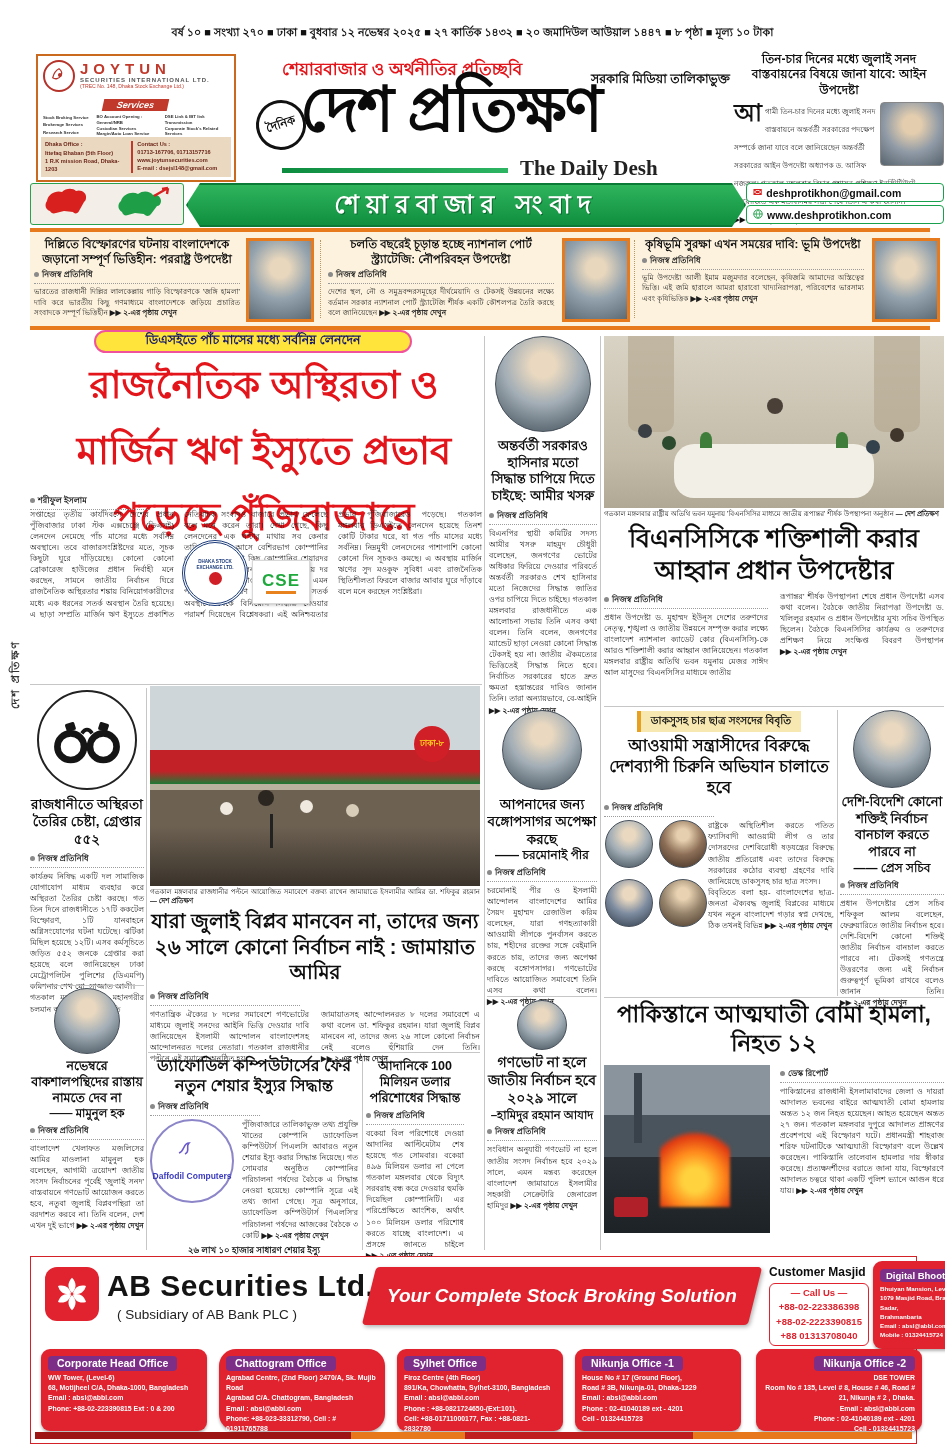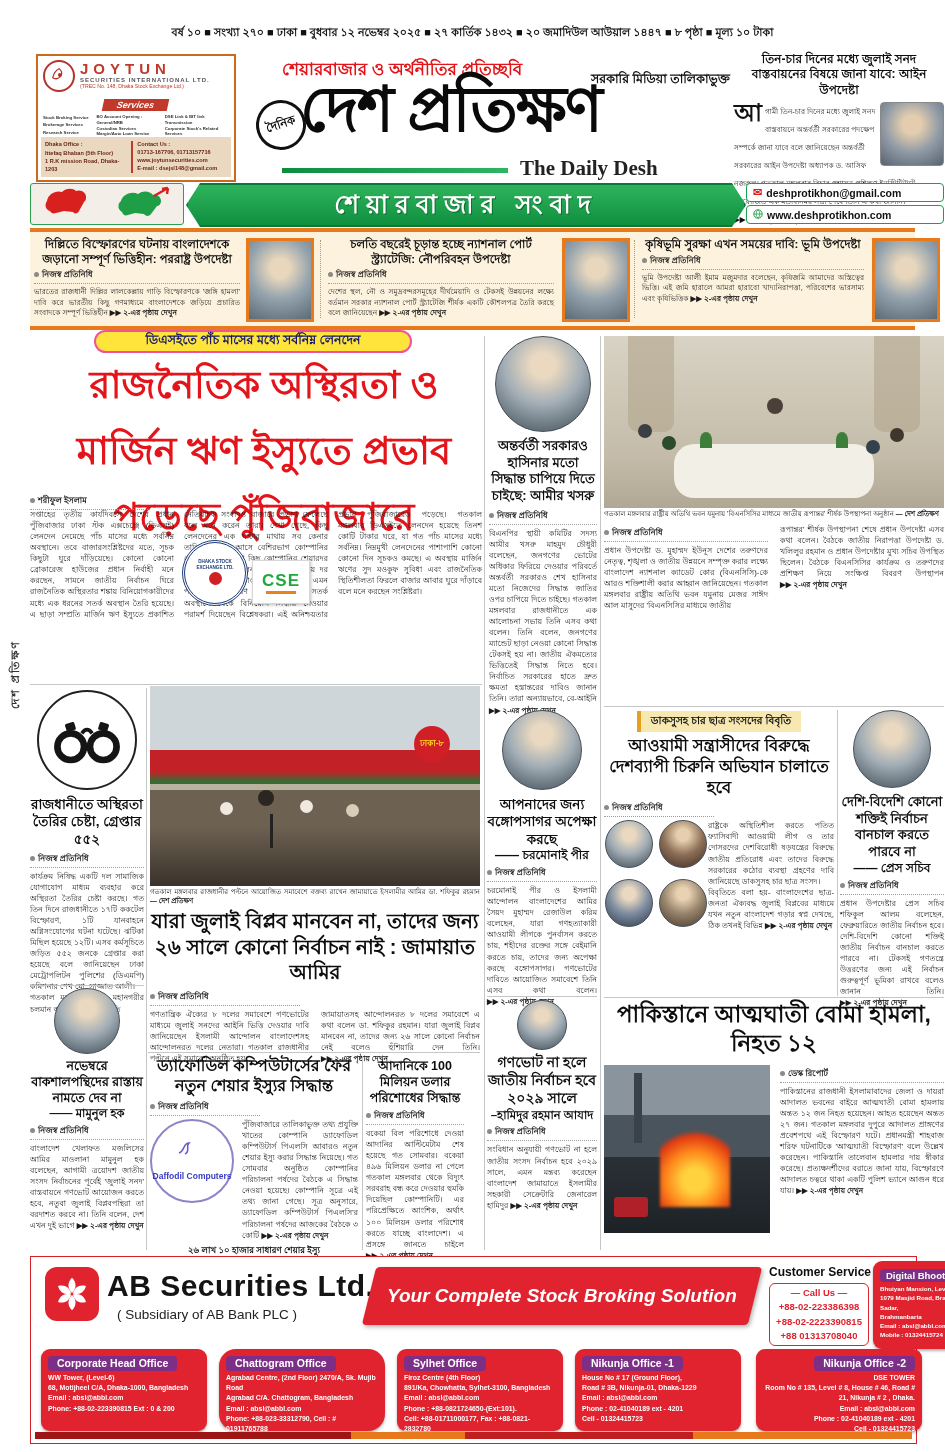--- a/index.html
+++ b/index.html
@@ -31,21 +31,21 @@
   .m-rule{background:linear-gradient(90deg,#0d8c3f,#2db563);}
   .m-eng{font-family:"Liberation Serif",serif;font-size:21px;font-weight:600;color:#222;}
   
   .banner-bar{background:linear-gradient(#2fb45c,#0f8f3f);border:2px solid #0b7a36;
               display:flex;align-items:flex-start;justify-content:center;
               clip-path:polygon(2.5% 0,97.5% 0,100% 50%,97.5% 100%,2.5% 100%,0 50%);}
   .banner-title{color:#fff;font-size:25px;font-weight:700;letter-spacing:7px;text-shadow:1px 1px 0 #0a6a2e;}
   .contact-box{border:1.5px solid #18a04c;border-radius:4px;height:17px;display:flex;align-items:center;
                gap:4px;padding:0 6px;font-size:10.5px;font-weight:700;color:#111;background:#fff;margin-bottom:3px;}
   
-  .strip{background:#fdf2dd;border-top:4px solid #e87a1e;border-bottom:4px solid #e87a1e;}
+  .strip{background:#fdf2dd;border-top:4px solid #e87a1e;border-bottom:4px solid #e87a1e;padding-left:15px;}
   .strip-hl{font-size:11.5px;}
   .strip-photo{border:3px solid #e87a1e;background:radial-gradient(circle at 50% 35%,#e8d7bd 0 16%,#93a2ad 52%,#5c6a74);}
   .dotline{position:absolute;border-left:1px dotted #b9995f;top:8px;bottom:8px;}
   
   .kicker{background:#ffe43c;border:2px solid #f0539b;border-radius:12px;color:#14196b;
           font-weight:700;font-size:12.5px;text-align:center;line-height:17px;}
   .lead-hl{font-size:38px;line-height:66px;font-weight:700;color:#e4151a;text-align:center;}
   
   .dse{position:absolute;width:60px;height:60px;border:3px double #1a3a7a;border-radius:50%;background:#fff;
        display:flex;flex-direction:column;align-items:center;justify-content:center;text-align:center;}
@@ -252,20 +252,21 @@
       <div style="position:absolute;left:70px;right:70px;bottom:10px;height:54px;background:#f2efe6;border-radius:20px;"></div>
       <div style="position:absolute;left:96px;top:96px;width:12px;height:16px;background:#3f7d3a;border-radius:50% 50% 0 0;"></div>
       <div style="position:absolute;right:96px;top:96px;width:12px;height:16px;background:#3f7d3a;border-radius:50% 50% 0 0;"></div>
       <div style="position:absolute;left:34px;top:88px;width:14px;height:14px;border-radius:50%;background:#3a3f45;"></div>
       <div style="position:absolute;left:58px;top:100px;width:14px;height:14px;border-radius:50%;background:#2c4a2e;"></div>
       <div style="position:absolute;right:40px;top:92px;width:14px;height:14px;border-radius:50%;background:#41362c;"></div>
       <div style="position:absolute;right:64px;top:104px;width:14px;height:14px;border-radius:50%;background:#33414d;"></div>
       <div style="position:absolute;left:163px;top:62px;width:16px;height:16px;border-radius:50%;background:#4a4038;"></div>
     </div>
     <div class="cap" style="margin-top:2px;"><span>গতকাল মঙ্গলবার রাষ্ট্রীয় অতিথি ভবন যমুনায় 'বিএনসিসির মাধ্যমে জাতীয় রূপান্তর' শীর্ষক উপস্থাপনা অনুষ্ঠান</span> <span class="credit">— দেশ প্রতিক্ষণ</span></div>
+    <div class="hl" style="font-size:25px;margin-top:3px;">বিএনসিসিকে শক্তিশালী করার আহ্বান প্রধান উপদেষ্টার</div>
     <div style="display:flex;gap:12px;margin-top:5px;">
       <div style="flex:1;">
         <div class="bl">
             <span class="dot"></span>
             <span>নিজস্ব প্রতিনিধি</span>
           </div>
         <div class="bt">প্রধান উপদেষ্টা ড. মুহাম্মদ ইউনূস দেশের তরুণদের নেতৃত্ব, শৃঙ্খলা ও জাতীয় উন্নয়নে সম্পৃক্ত করার লক্ষ্যে বাংলাদেশ ন্যাশনাল ক্যাডেট কোর (বিএনসিসি)-কে আরও শক্তিশালী করার আহ্বান জানিয়েছেন। গতকাল মঙ্গলবার রাষ্ট্রীয় অতিথি ভবন যমুনায় মেজর সাঈদ আল মাসুদের 'বিএনসিসির মাধ্যমে জাতীয়</div>
       </div>
       <div style="flex:1;">
         <div class="bt"><span>রূপান্তর' শীর্ষক উপস্থাপনা শেষে প্রধান উপদেষ্টা এসব কথা বলেন। বৈঠকে জাতীয় নিরাপত্তা উপদেষ্টা ড. খলিলুর রহমান ও প্রধান উপদেষ্টার মুখ্য সচিব উপস্থিত ছিলেন। বৈঠকে বিএনসিসির কার্যক্রম ও তরুণদের প্রশিক্ষণ নিয়ে সংক্ষিপ্ত বিবরণ উপস্থাপন</span> <span class="more">▶▶ ২-এর পৃষ্ঠায় দেখুন</span></div>
@@ -448,21 +449,21 @@
             <path d="M20 3c-5 5-5 11 0 16 5-5 5-11 0-16z" transform="rotate(240 20 20)"></path>
             <path d="M20 3c-5 5-5 11 0 16 5-5 5-11 0-16z" transform="rotate(300 20 20)"></path>
           </g>
         </svg>
     </div>
     <div class="ab-title" style="position:absolute;left:76px;top:12px;">AB Securities Ltd.</div>
     <div class="ab-sub" style="position:absolute;left:86px;top:50px;">( Subsidiary of AB Bank PLC )</div>
     <div class="ribbon" style="left:338px;top:10px;width:386px;height:58px;">
       <span class="t">Your Complete Stock Broking Solution</span>
     </div>
-    <div class="cs-label" style="position:absolute;left:738px;top:8px;">Customer Service</div>
+    <div class="cs-label" style="position:absolute;left:738px;top:8px;">Customer Masjid</div>
     <div class="callus" style="position:absolute;left:738px;top:26px;width:88px;">
       <div>— Call Us —</div>
       <div class="pre">+88-02-223386398
 +88-02-2223390815
 +88 01313708040</div>
     </div>
     <div class="redbox" style="left:842px;top:4px;width:110px;height:80px;width:98px;">
       <span class="pill" style="font-size:9.5px;padding:1px 6px;">Digital Bhooth</span>
       <div class="office-b pre" style="font-size:6.2px;">Bhuiyan Mansion, Level-04,
 1079 Masjid Road, Brahmanbaria Sadar,

